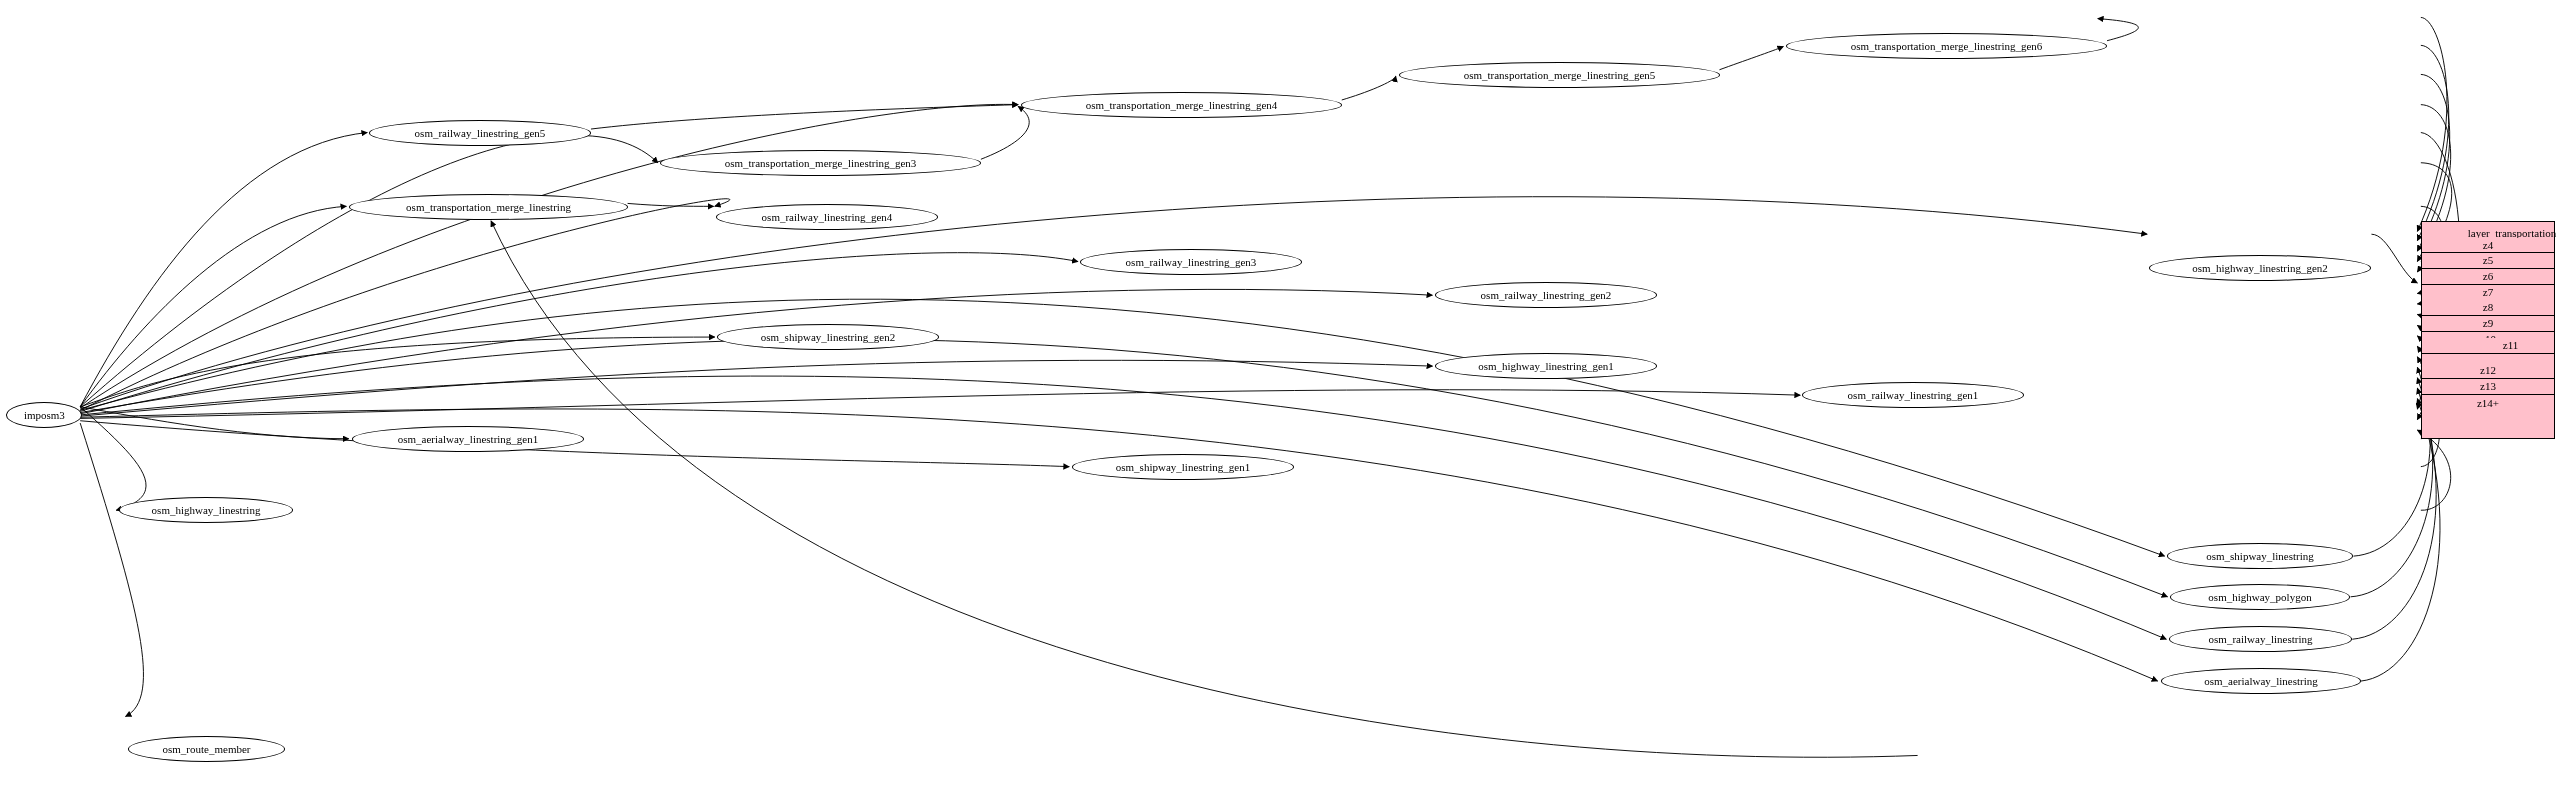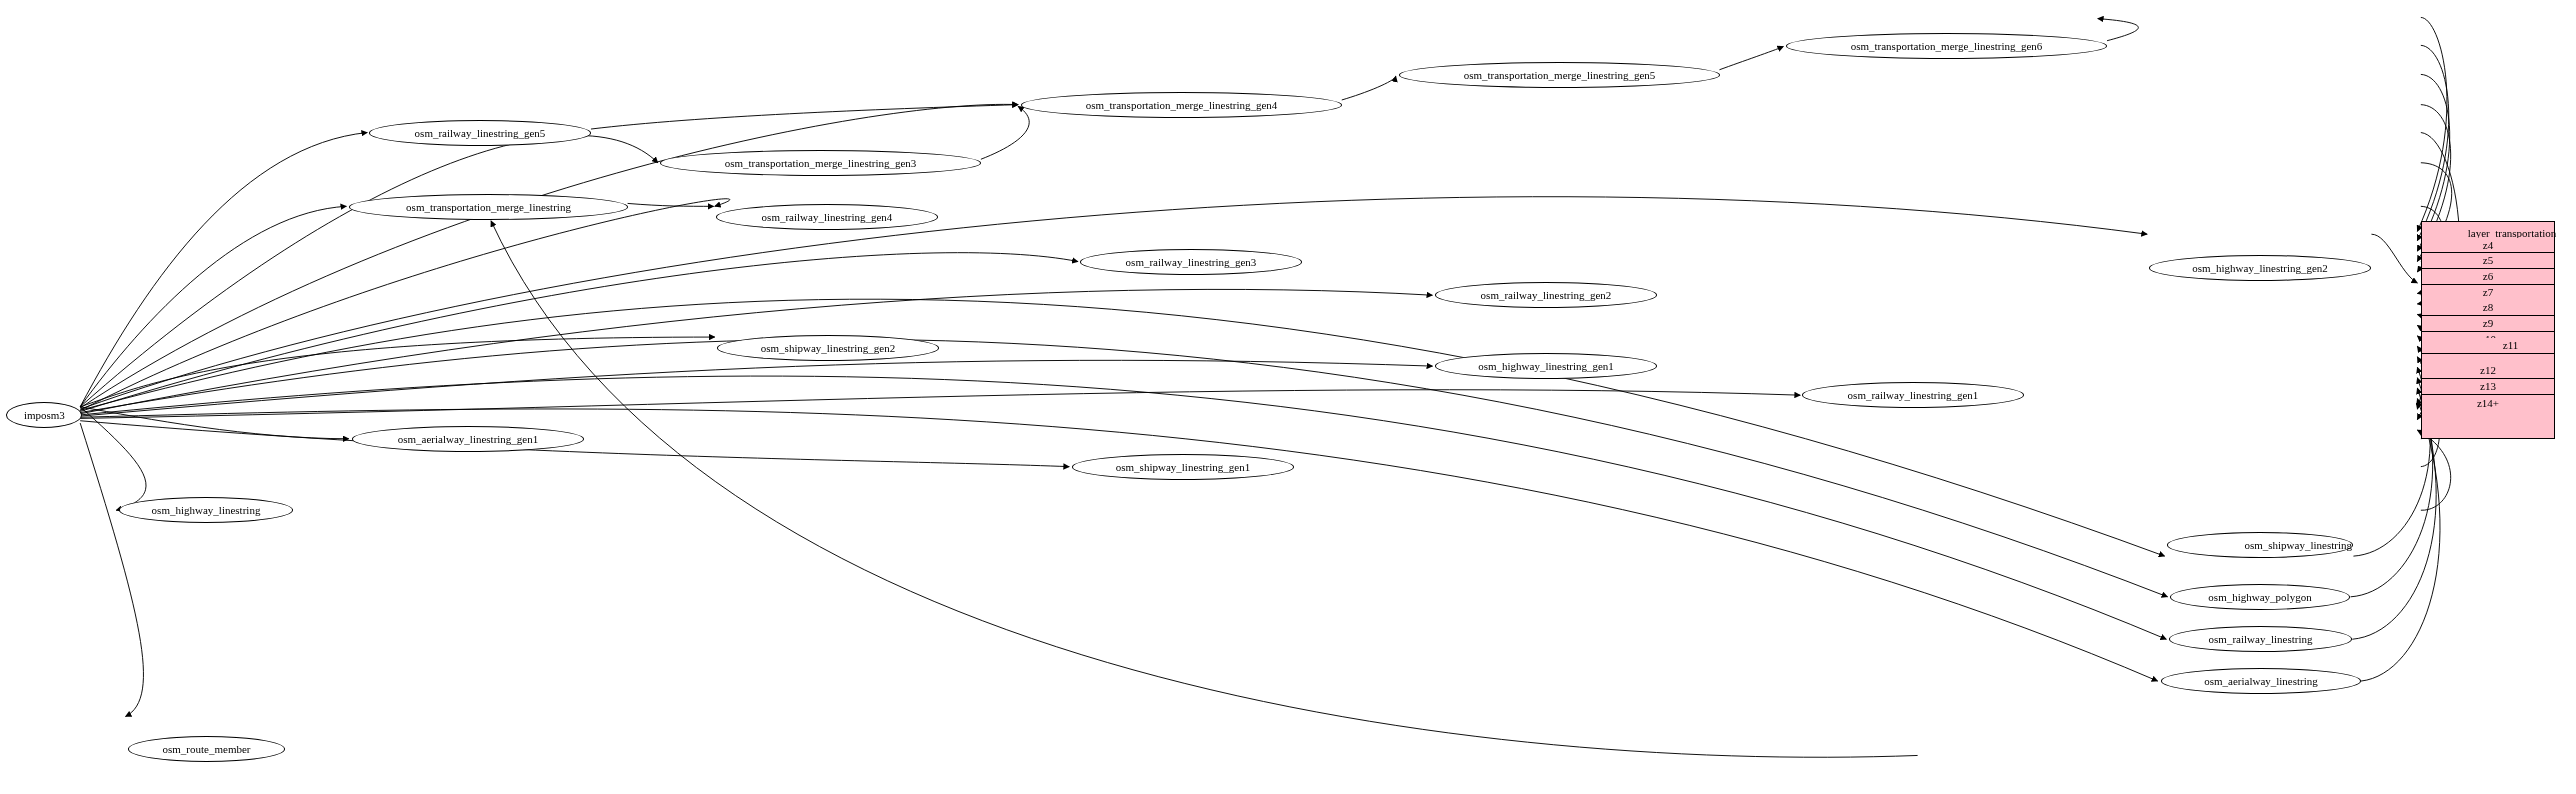--- a/index.html
+++ b/index.html
@@ -174,39 +174,39 @@
   </div>
   <div class="node" style="left:2149px; top:214px; width:222px; height:25.6px;margin-top:41px;">
     <span>osm_highway_linestring_gen2</span>
   </div>
   <div class="node" style="left:1080px; top:249px; width:222px; height:25.6px;">
     <span>osm_railway_linestring_gen3</span>
   </div>
   <div class="node" style="left:1435px; top:282px; width:222px; height:25.6px;">
     <span>osm_railway_linestring_gen2</span>
   </div>
-  <div class="node" style="left:717px; top:324px; width:222px; height:25.6px;margin-top:11px;">
+  <div class="node" style="left:717px; top:324px; width:222px; height:25.6px;">
     <span>osm_shipway_linestring_gen2</span>
   </div>
   <div class="node" style="left:1435px; top:353px; width:222px; height:25.6px;">
     <span>osm_highway_linestring_gen1</span>
   </div>
   <div class="node" style="left:1802px; top:382px; width:222px; height:25.6px;">
     <span>osm_railway_linestring_gen1</span>
   </div>
   <div class="node" style="left:352px; top:426px; width:232px; height:25.6px;">
     <span>osm_aerialway_linestring_gen1</span>
   </div>
   <div class="node" style="left:1072px; top:454px; width:222px; height:25.6px;">
     <span>osm_shipway_linestring_gen1</span>
   </div>
   <div class="node" style="left:119px; top:497px; width:174px; height:25.6px;">
     <span>osm_highway_linestring</span>
   </div>
-  <div class="node" style="left:2167px; top:532px; width:186px; height:25.6px;justify-content:flex-end;">
+  <div class="node" style="left:2167px; top:543px; width:186px; height:25.6px;">
     <span>osm_shipway_linestring</span>
   </div>
   <div class="node" style="left:2170px; top:584px; width:180px; height:25.6px;text-align:center;">
     <span>osm_highway_polygon</span>
   </div>
   <div class="node" style="left:2169px; top:626px; width:183px; height:25.6px;">
     <span>osm_railway_linestring</span>
   </div>
   <div class="node" style="left:2161px; top:668px; width:200px; height:25.6px;">
     <span>osm_aerialway_linestring</span>

